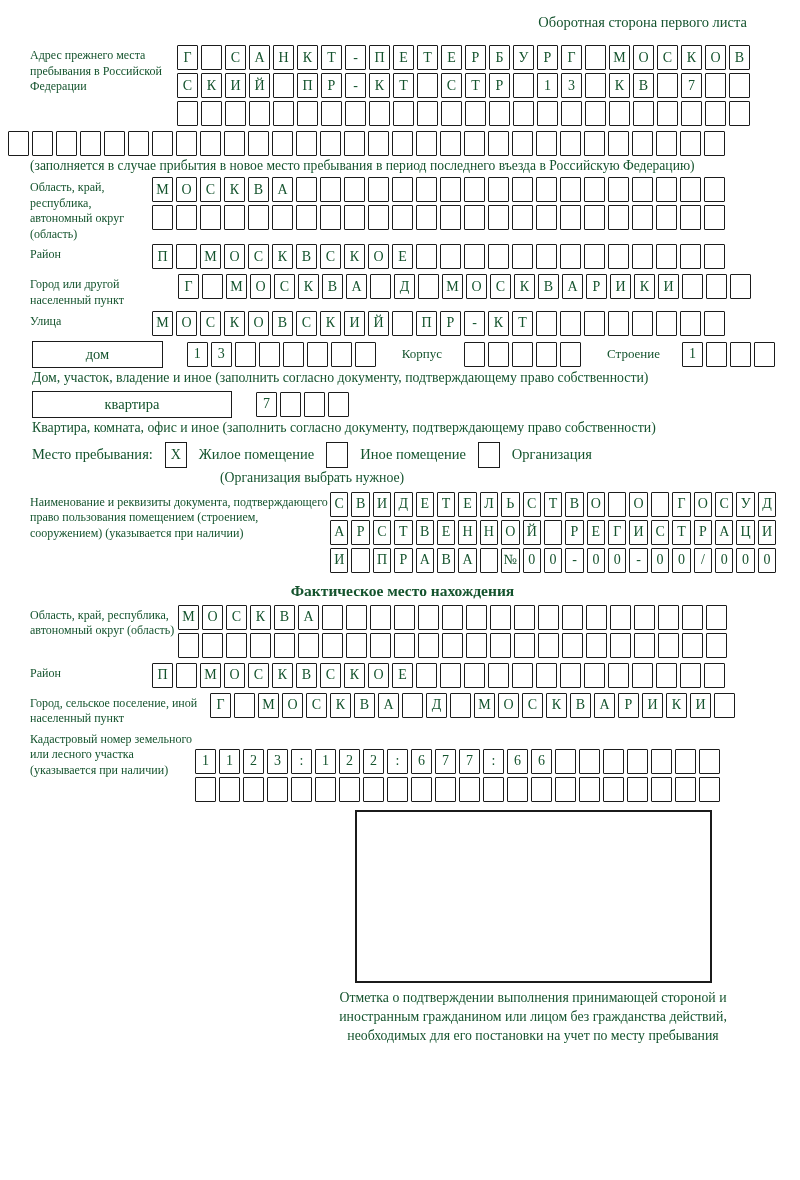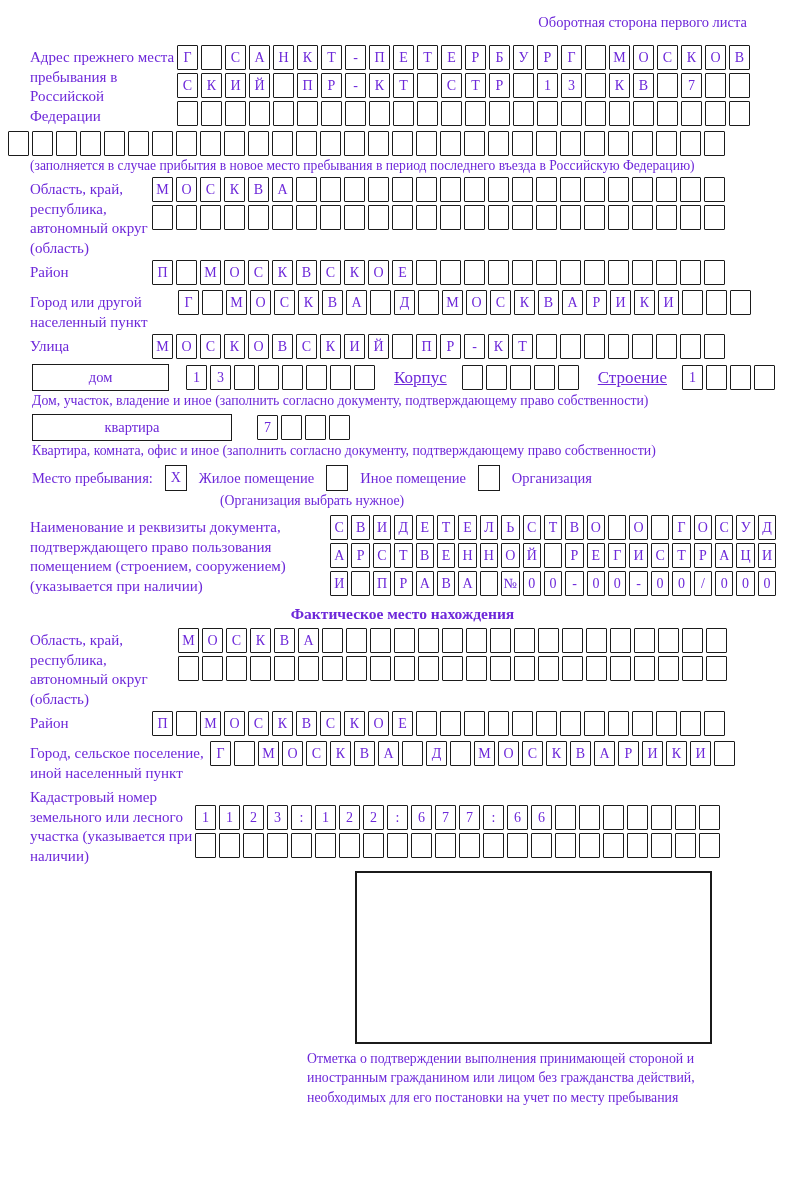--- a/index.html
+++ b/index.html
@@ -1,66 +1,66 @@
 <!DOCTYPE html>
 <html lang="ru"><head>
 <meta charset="utf-8">
 <style>
   * { box-sizing: border-box; }
   html, body { margin:0; padding:0; background:#ffffff; }
   .page {
     width:800px; height:1180px; overflow:hidden; position:relative;
-    padding:14px 25px 0 30px; color:#6d28d9;
+    padding:14px 25px 0 30px; color:#14532d;
     font-family:"Liberation Serif","DejaVu Serif",serif;
   }
   .top-right { text-align:right; font-size:14.5px; margin-bottom:14px; padding-right:28px; }
 
   .field { display:flex; margin-bottom:2px; }
-  .label { font-size:15px; line-height:1.3; flex:0 0 auto; padding-top:3px; }
+  .label { font-size:12px; line-height:1.3; flex:0 0 auto; padding-top:3px; }
   .w147 { width:147px; } .w122 { width:122px; } .w148 { width:148px; }
   .w180 { width:180px; } .w300 { width:300px; } .w165 { width:165px; }
 
   .rows { display:flex; flex-direction:column; }
   .cell-row { display:flex; gap:3px; margin-bottom:3px; }
   .cell {
     width:21px; height:25px; flex:0 0 auto;
     border:1.8px solid #1b1b1b; border-radius:1px;
     display:flex; align-items:center; justify-content:center;
     font-size:14px; line-height:1;
   }
   .tight .cell { width:18.4px; }
   .full-row { margin-left:-22px; margin-bottom:2px; }
   .caption { font-size:13.6px; text-align:left; margin:1px 0 3px 0; }
   .caption-left { font-size:13.8px; margin:1px 0 5px 2px; }
   .section-title { font-weight:bold; font-size:15.5px; text-align:center; margin:5px 0 6px 0; }
 
-  .house-row, .apt-row { display:flex; align-items:center; gap:9px; margin:2px 0 2px 2px; }
+  .house-row, .apt-row { display:flex; align-items:center; gap:16px; margin:2px 0 2px 2px; }
   .wide-box {
     border:1.8px solid #1b1b1b; height:27px;
     display:flex; align-items:center; justify-content:center;
     font-size:14.5px;
   }
   .dom-box { width:168px; margin-right:8px; }
-  .kv-box { width:200px; margin-right:16px; }
-  .inline-label { font-size:17px; padding:0 6px 0 10px;text-decoration:underline; }
+  .kv-box { width:200px; margin-right:8px; }
+  .inline-label { font-size:13px; padding:0 6px 0 10px; }
 
   .stay-row { display:flex; align-items:center; margin:6px 0 2px 2px; font-size:14.5px; }
   .checkbox {
     width:22px; height:26px; border:1.8px solid #1b1b1b; flex:0 0 auto;
     display:flex; align-items:center; justify-content:center; font-size:14px;
     margin:0 12px;
   }
   .stay-note { font-size:13.8px; margin:0 0 6px 190px; }
 
   .fact-title { font-weight:bold; font-size:15.5px; text-align:center; margin:6px 0 5px 0; }
   .fact-note { font-size:13.6px; text-align:center; line-height:1.35; margin-bottom:6px; }
 
   .stamp-wrap { width:452px; margin-left:auto; margin-right:16px; margin-top:5px; }
   .stamp-box { width:357px; height:173px; border:2px solid #1b1b1b; margin:0 auto; }
-  .stamp-note { font-size:13.8px; line-height:1.4; margin-top:5px; }
+  .stamp-note { font-size:13.8px; text-align:center; line-height:1.4; margin-top:5px; }
 </style>
 </head>
 <body>
 
 <div class="page">
 
   <div class="top-right">Оборотная сторона первого листа</div>
 
   <div class="field">
     <div class="label w147">Адрес прежнего места пребывания в Российской Федерации</div>

